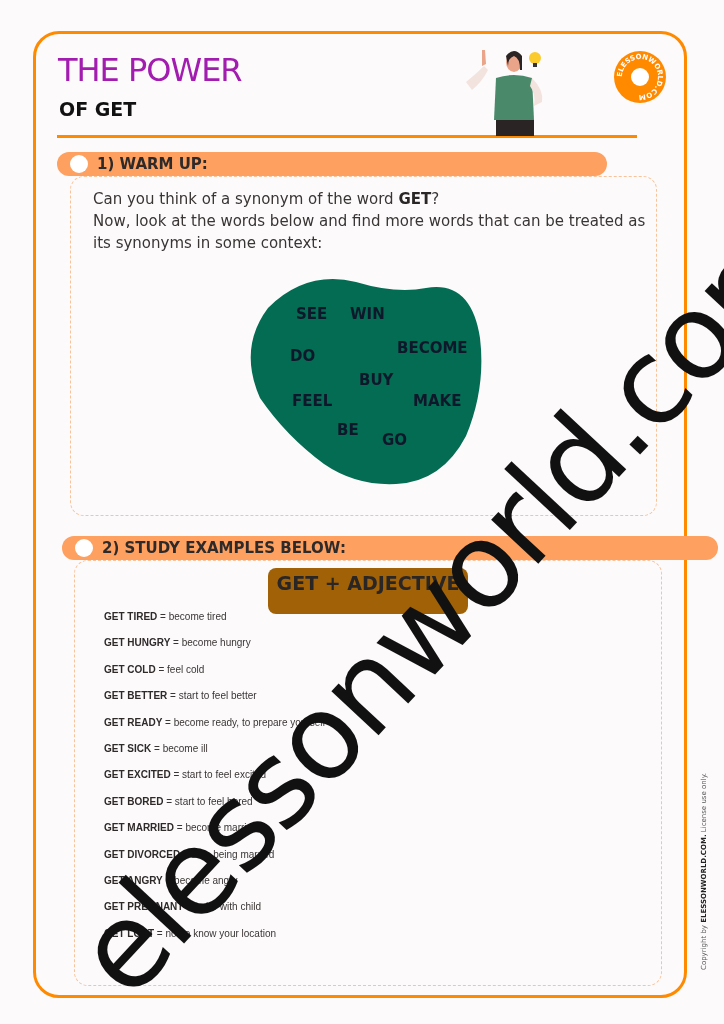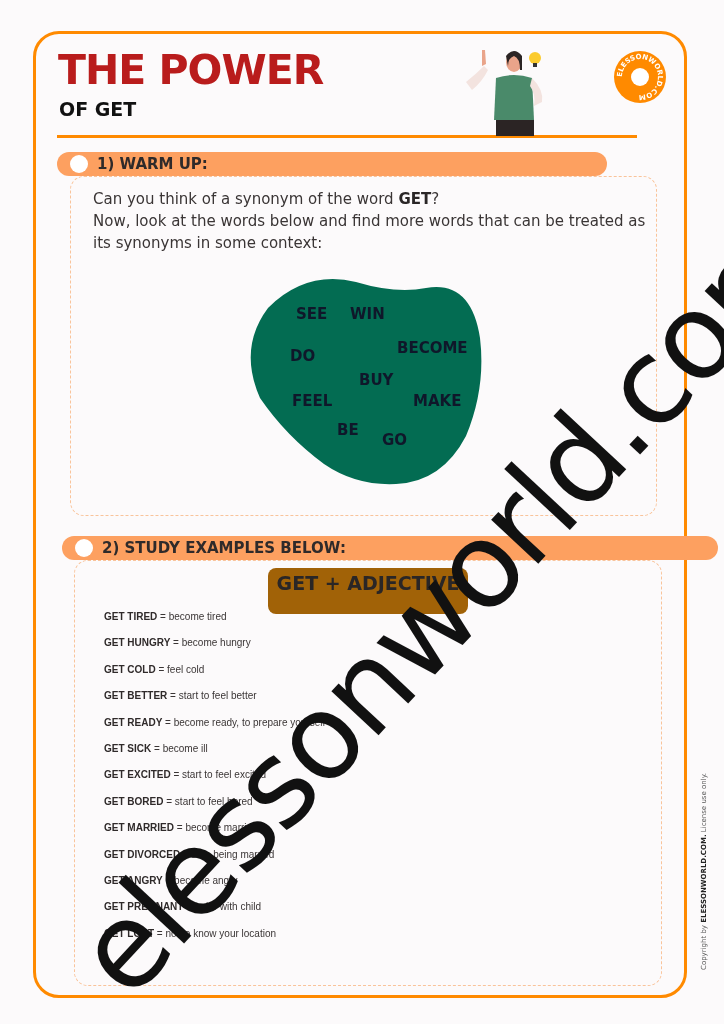--- a/index.html
+++ b/index.html
@@ -7,22 +7,22 @@
     width:724px; height:1024px; position:relative; overflow:hidden;
     background:#fcfafb;
     font-family:"Liberation Sans", "DejaVu Sans", sans-serif;
     color:#3a3535;
   }
   .frame {
     position:absolute; left:33px; top:31px; width:654px; height:967px;
     border:3px solid #ff8a00; border-radius:26px; box-sizing:border-box;
   }
   .title {
-    position:absolute; left:58px; top:47px; font-size:41px; font-weight:bold;
-    color:#b91c1c; letter-spacing:-1px; line-height:46px;
+    position:absolute; left:58px; top:47px; font-size:32px; font-weight:normal;
+    color:#a21caf; letter-spacing:-1px; line-height:46px;
     font-family:"DejaVu Sans", sans-serif;
   }
   .subtitle {
     position:absolute; left:59px; top:98px; font-size:19px; font-weight:bold; color:#111;
     font-family:"DejaVu Sans", sans-serif;
   }
   .header-rule {
     position:absolute; left:57px; top:135px; width:580px; height:3px; background:#ff8a00;
   }
   .illus { position:absolute; left:462px; top:44px; width:90px; height:92px; }

